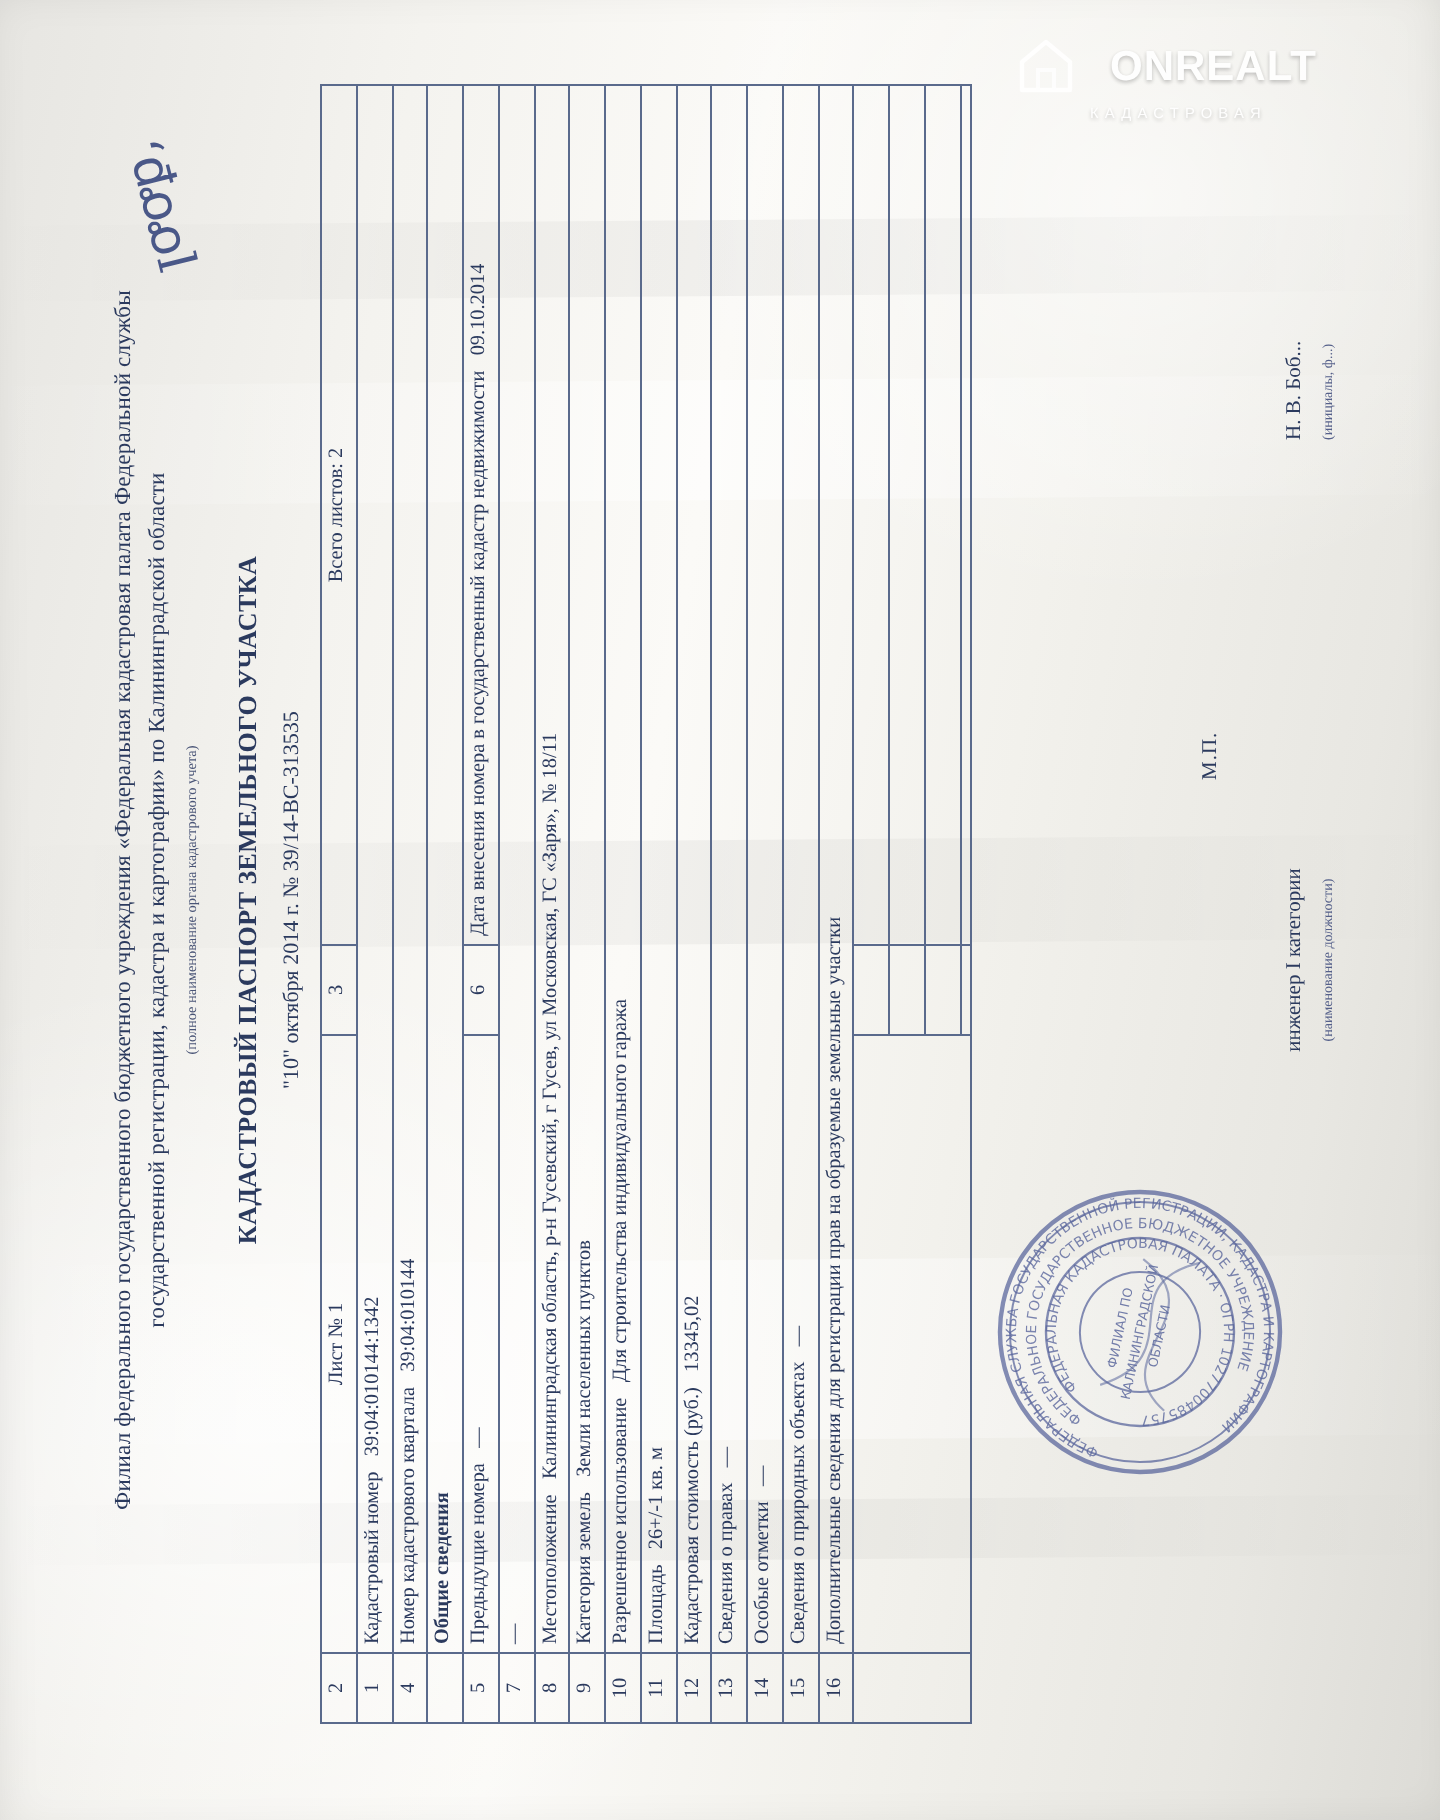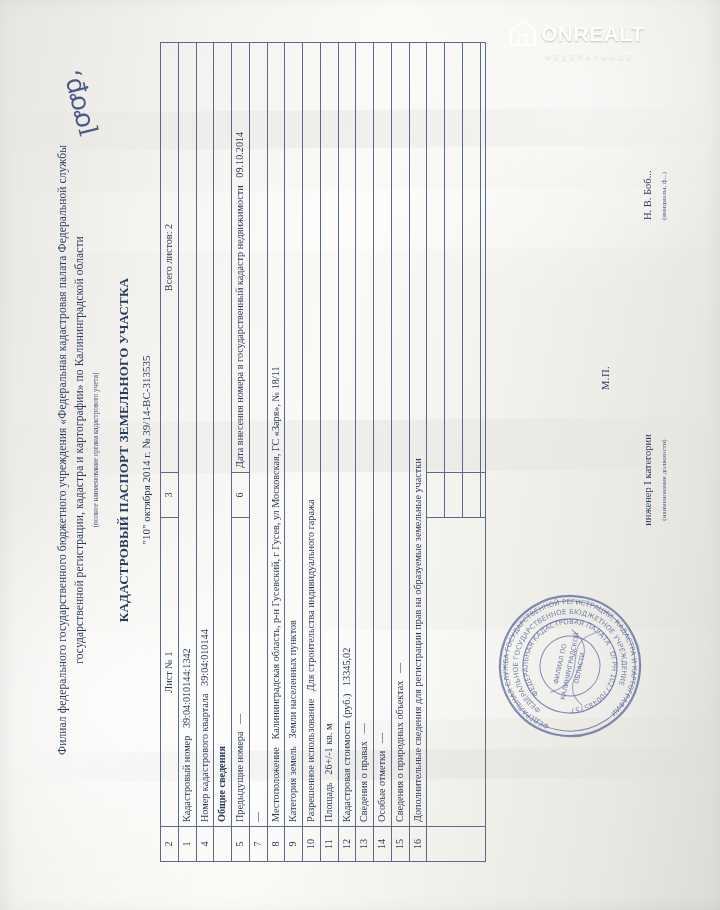--- a/index.html
+++ b/index.html
@@ -196,21 +196,21 @@
 
   
   #logo {
     position: absolute;
     right: 16px;
     top: 18px;
     width: 196px;
     height: 62px;
     opacity: 0.92;
   }
-  .logo-row { display: flex; align-items: center; gap: 3px; }
+  .logo-row { display: flex; align-items: center; gap: 17px; }
   .logo-mark {
     width: 30px; height: 30px;
     position: relative;
   }
   .logo-text {
     font-family: "Liberation Sans", sans-serif;
     font-weight: bold;
     font-size: 21px;
     letter-spacing: 0.5px;
     color: #ffffff;
@@ -427,16 +427,16 @@
   <div id="logo">
     <div class="logo-row">
       <div class="logo-mark">
         <svg width="30" height="30" viewBox="0 0 30 30" aria-hidden="true">
           <path d="M15 3 L27 13 V27 H3 V13 Z" fill="none" stroke="#ffffff" stroke-width="2.2" stroke-linejoin="round" opacity="0.95"></path>
           <path d="M11 27 V17 H19 V27" fill="none" stroke="#ffffff" stroke-width="2" opacity="0.8"></path>
         </svg>
       </div>
       <div class="logo-text">ONREALT</div>
     </div>
-    <div class="logo-sub">ФЕДЕРАЛЬНОЕ</div>
+    <div class="logo-sub">КАДАСТРОВАЯ</div>
   </div>
 
 </div>
 
 </body></html>

